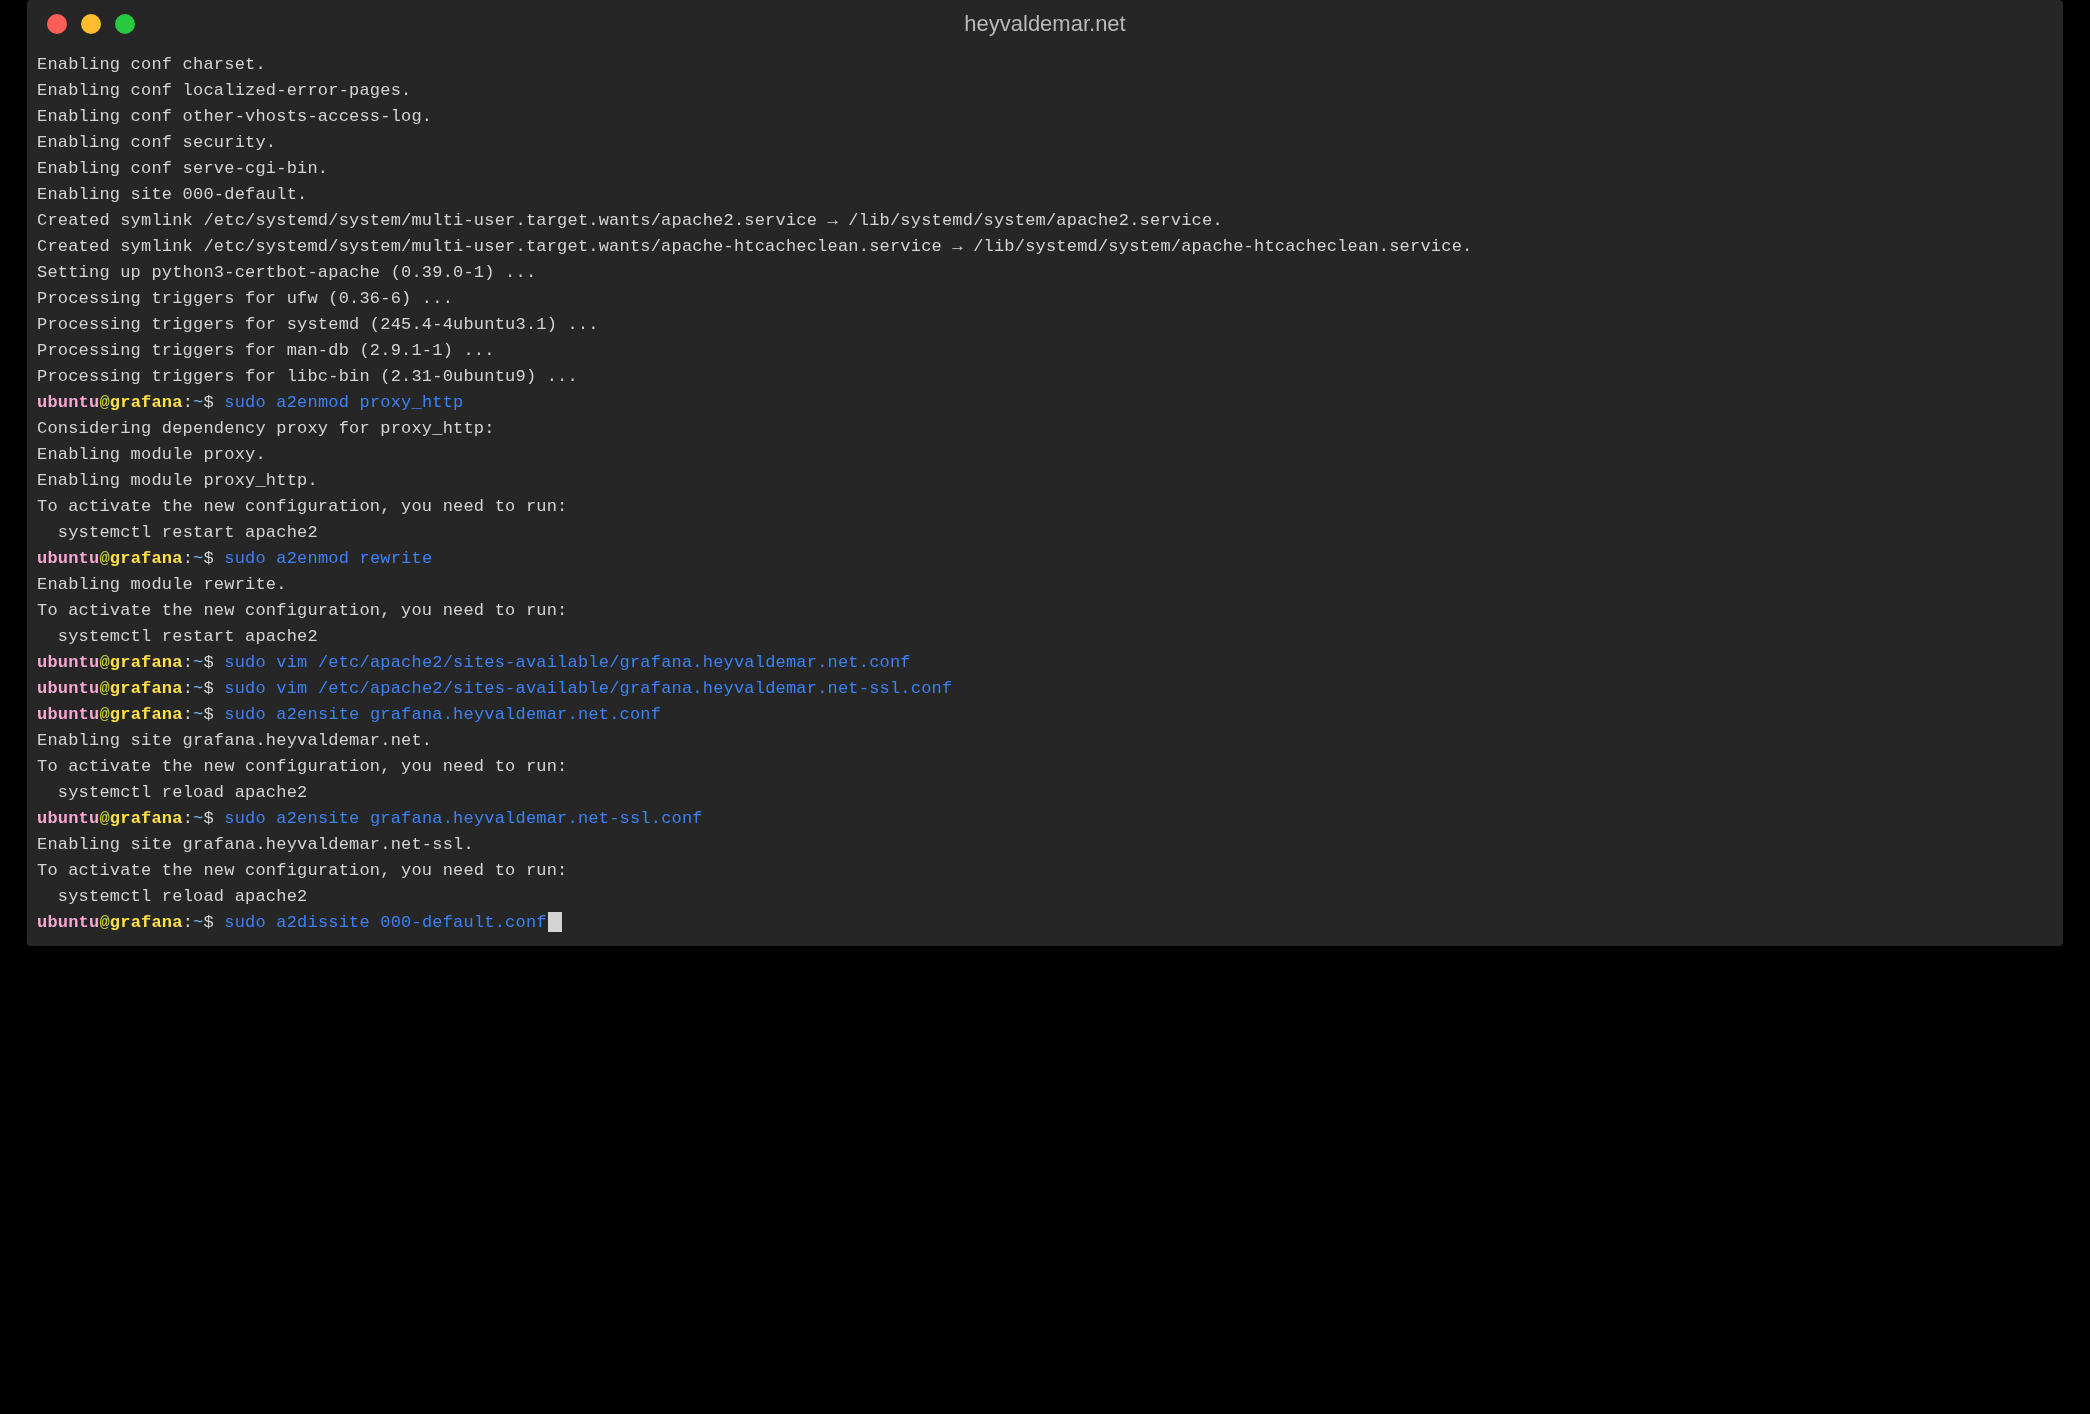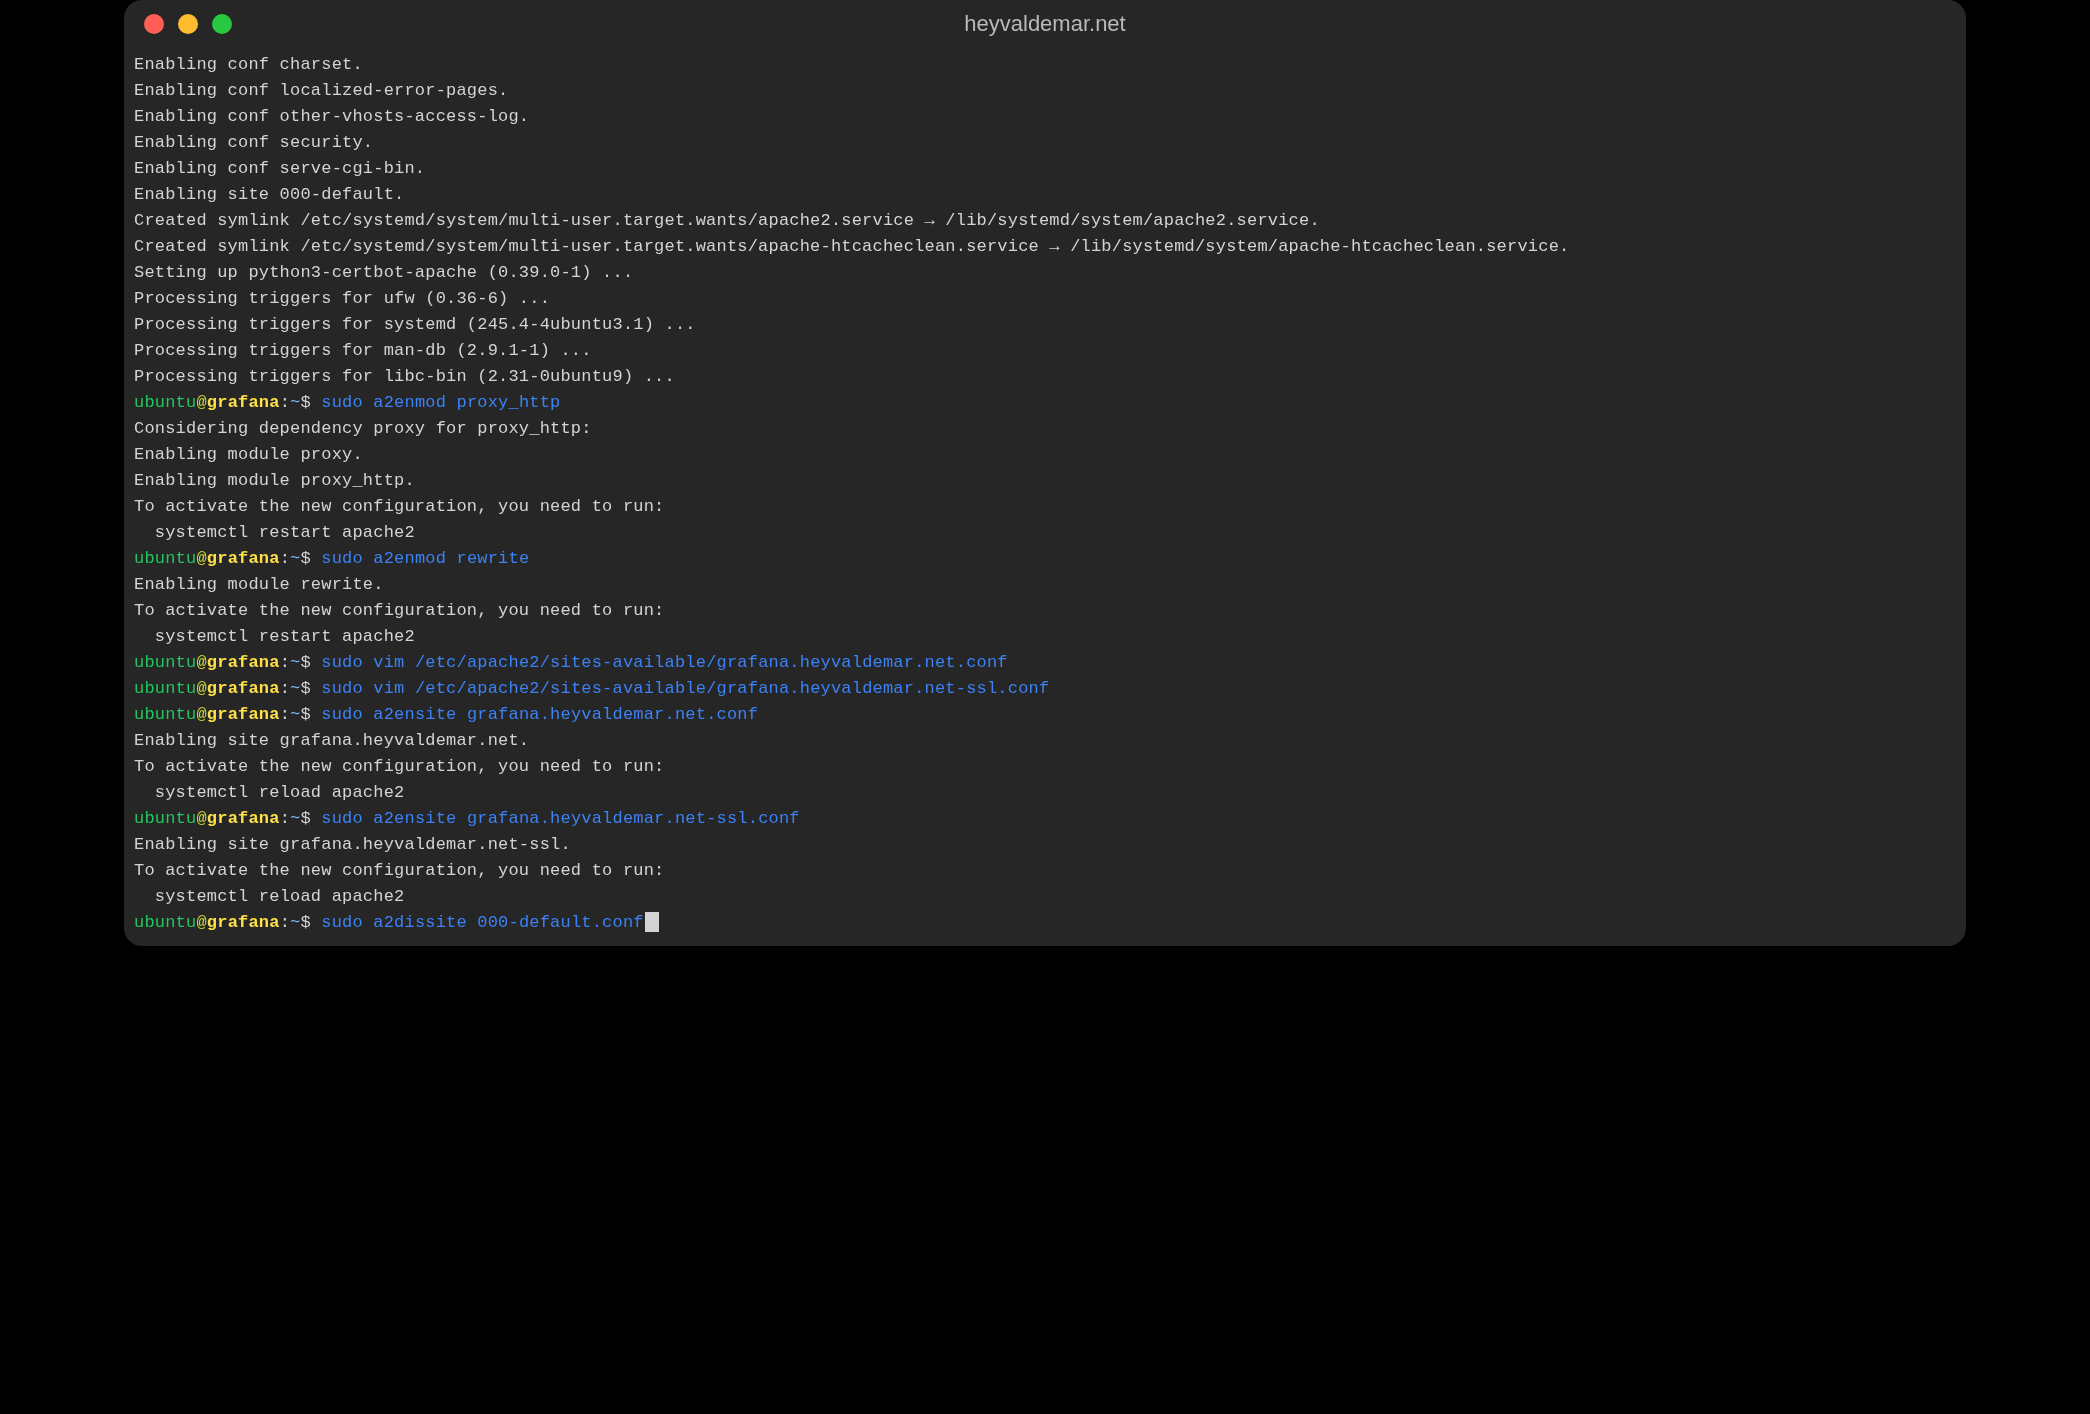--- a/index.html
+++ b/index.html
@@ -7,23 +7,23 @@
     margin: 0; padding: 0;
     width: 100%; height: 100%;
     background: #000;
   }
   body {
     display: flex;
     align-items: flex-start;
     justify-content: center;
   }
   .window {
-    width: 1842px;
+    width: 2036px;
     background: #262626;
-    border-radius: 18px;
+    border-radius: 4px;
     overflow: hidden;
     font-family: "SF Mono", ui-monospace, Menlo, Consolas, "Liberation Mono", monospace;
     box-shadow: 0 10px 40px rgba(0,0,0,0.6);
   }
   .titlebar {
     height: 48px;
     display: flex;
     align-items: center;
     position: relative;
     padding: 0 20px;
@@ -53,21 +53,21 @@
   .terminal {
     padding: 4px 10px 10px 10px;
     color: #d4d4d4;
     font-size: 17px;
     line-height: 1.53;
     white-space: pre-wrap;
     word-break: break-all;
     letter-spacing: 0.2px;
   }
   .line { display: block; }
-  .prompt .user { color: #22c55e; font-weight: 400; }
+  .prompt .user { color: #f9a8d4; font-weight: 700; }
   .prompt .host { color: #fde047; font-weight: 600; }
   .prompt .at   { color: #c1cc3a; font-weight: 600; }
   .prompt .colon{ color: #d4d4d4; }
   .prompt .path { color: #79b8ff; }
   .prompt .dollar{ color: #d4d4d4; }
   .cmd { color: #3b82f6; }
   .cursor {
     display: inline-block;
     width: 14px;
     height: 1.15em;

